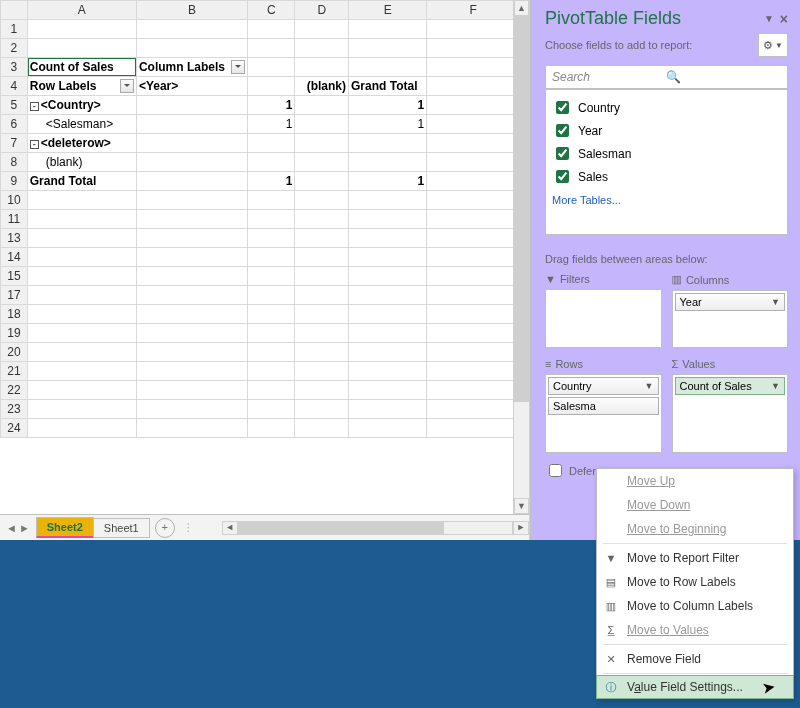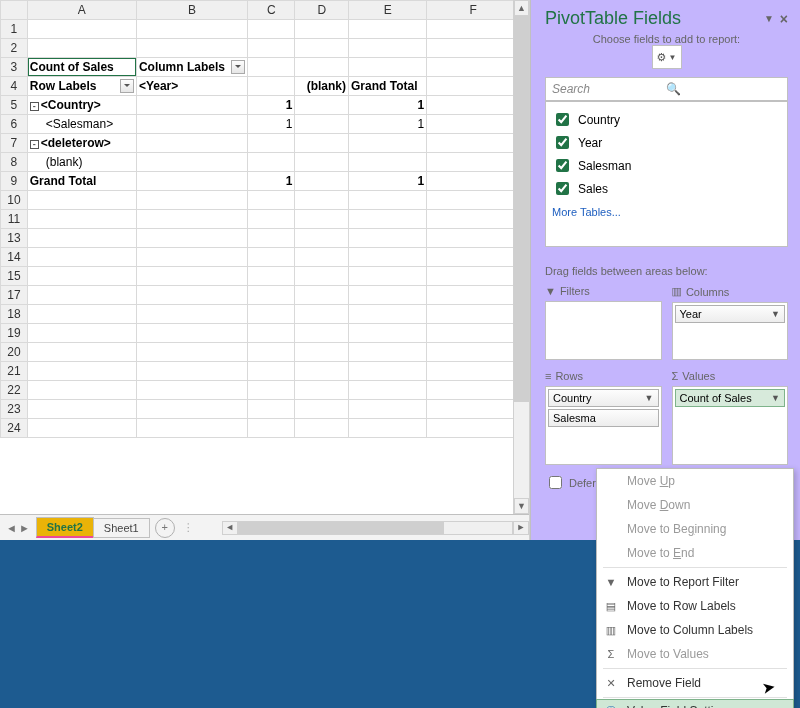--- a/index.html
+++ b/index.html
@@ -201,21 +201,20 @@
   .pane-hdr .ctrls { display:flex; align-items:center; gap:6px; color:#666;}
   .pane-hdr .ctrls .caret { font-size:10px; }
   .pane-hdr .ctrls .close { font-size:14px; font-weight:bold; color:#666;}
   .pane-sub {
     display: flex;
     align-items: center;
     justify-content: space-between;
     color: #666;
     font-size: 11px;
     margin-bottom: 8px;
-    flex-direction: column;
   }
   .gear-btn {
     width: 30px; height: 24px;
     border: 1px solid #c0c0c0;
     background: #fff;
     display: flex; align-items:center; justify-content:center;
     gap: 2px;
     color: #555;
     font-size: 11px;
   }
@@ -314,21 +313,21 @@
     z-index: 50;
   }
   .cm-item {
     display: flex;
     align-items: center;
     height: 24px;
     padding: 0 8px 0 6px;
     gap: 8px;
     color: #333;
   }
-  .cm-item.disabled { color: #9a9a9a; }
+  .cm-item.disabled { color: #9a9a9a; text-decoration: underline; }
   .cm-icon { width: 16px; text-align: center; color: #666; font-size: 11px; }
   .cm-sep { height: 1px; background: #e0e0e0; margin: 2px 6px; }
   .cm-item.hover {
     background: #cfe7d5;
     border: 1px solid #7eb38b;
     margin: -1px;
     height: 24px;
   }
   .underline-char { text-decoration: underline; }
   .cursor {
@@ -712,24 +711,20 @@
       <span>Move <span class="underline-char">U</span>p</span>
     </div>
   <div class="cm-item disabled">
       <span class="cm-icon"></span>
       <span>Move <span class="underline-char">D</span>own</span>
     </div>
   <div class="cm-item disabled">
       <span class="cm-icon"></span>
       <span>Move to Be<span class="underline-char">g</span>inning</span>
     </div>
-  <div class="cm-item disabled">
-      <span class="cm-icon"></span>
-      <span>Move to <span class="underline-char">E</span>nd</span>
-    </div>
   <div class="cm-sep"></div>
   <div class="cm-item">
       <span class="cm-icon">▼</span>
       <span>Move to Report Filter</span>
     </div>
   <div class="cm-item">
       <span class="cm-icon">▤</span>
       <span>Move to Row Labels</span>
     </div>
   <div class="cm-item">

